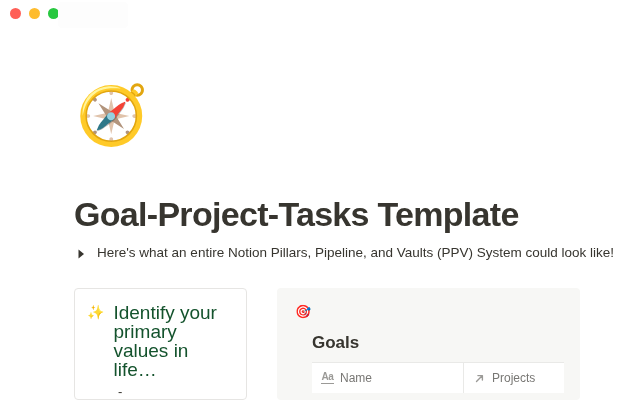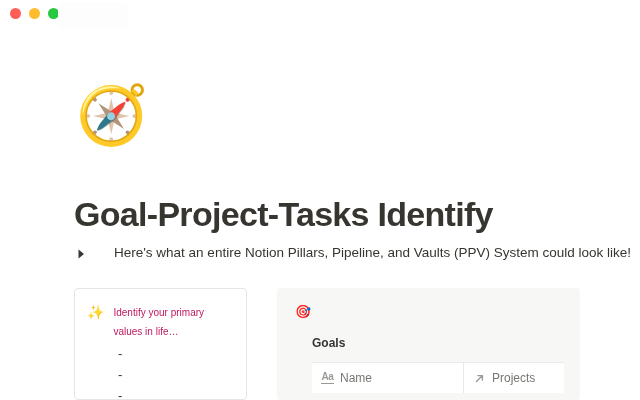--- a/index.html
+++ b/index.html
@@ -89,21 +89,21 @@
   }
 
   
   #toggle-block {
     position: absolute;
     left: 74px;
     top: 216px;
     width: 520px;
     display: flex;
     align-items: flex-start;
-    gap: 26px;
+    gap: 9px;
   }
   #toggle-arrow-icon {
     width: 14px;
     height: 18px;
     flex: 0 0 14px;
     position: relative;
     top: 1px;
   }
   #toggle-arrow-icon svg { display: block; }
   #toggle-label {
@@ -142,23 +142,23 @@
     align-items: flex-start;
     gap: 9px;
   }
   .callout-emoji {
     font-size: 14px;
     line-height: 19px;
     flex: 0 0 auto;
     user-select: none;
   }
   .callout-text {
-    font-size: 10px;
+    font-size: 19px;
     line-height: 19px;
-    color: #be185d;
+    color: #14532d;
   }
   .dash-list {
     margin: 2px 0 0 0;
     padding: 0 0 0 31px;
     list-style: none;
   }
   .dash-list li {
     font-size: 13px;
     line-height: 21px;
     color: #37352f;
@@ -171,21 +171,21 @@
     padding: 14px 0 0 0;
   }
   #goals-card .callout-row {
     padding: 0 16px 0 18px;
   }
   #goals-card .callout-emoji { font-size: 13px; }
   #goals-card .callout-text { line-height: 19px; }
 
   #goals-heading {
     margin: 11px 0 0 35px;
-    font-size: 12px;
+    font-size: 17px;
     font-weight: bold;
     color: #37352f;
     line-height: 22px;
   }
 
   #goals-table {
     margin: 8px 0 0 35px;
     width: 252px;
     background: #ffffff;
     border-top: 1px solid #e9e9e7;
@@ -238,21 +238,21 @@
     <span class="light min"></span>
     <span class="light max"></span>
   </div>
   <div id="watermark"></div>
 </div>
 
 <div id="page">
 
   <div id="page-icon">🧭</div>
 
-  <h1 id="page-title">Goal-Project-Tasks Identify</h1>
+  <h1 id="page-title">Goal-Project-Tasks Template</h1>
 
   <div id="toggle-block">
     <span id="toggle-arrow-icon">
       <svg width="14" height="18" viewBox="0 0 14 18" aria-hidden="true">
         <path d="M4.5 4.5 L10 9 L4.5 13.5 Z" fill="#37352f"></path>
       </svg>
     </span>
     <span id="toggle-label">Here's what an entire Notion Pillars, Pipeline, and Vaults (PPV) System could look like!</span>
   </div>
 

